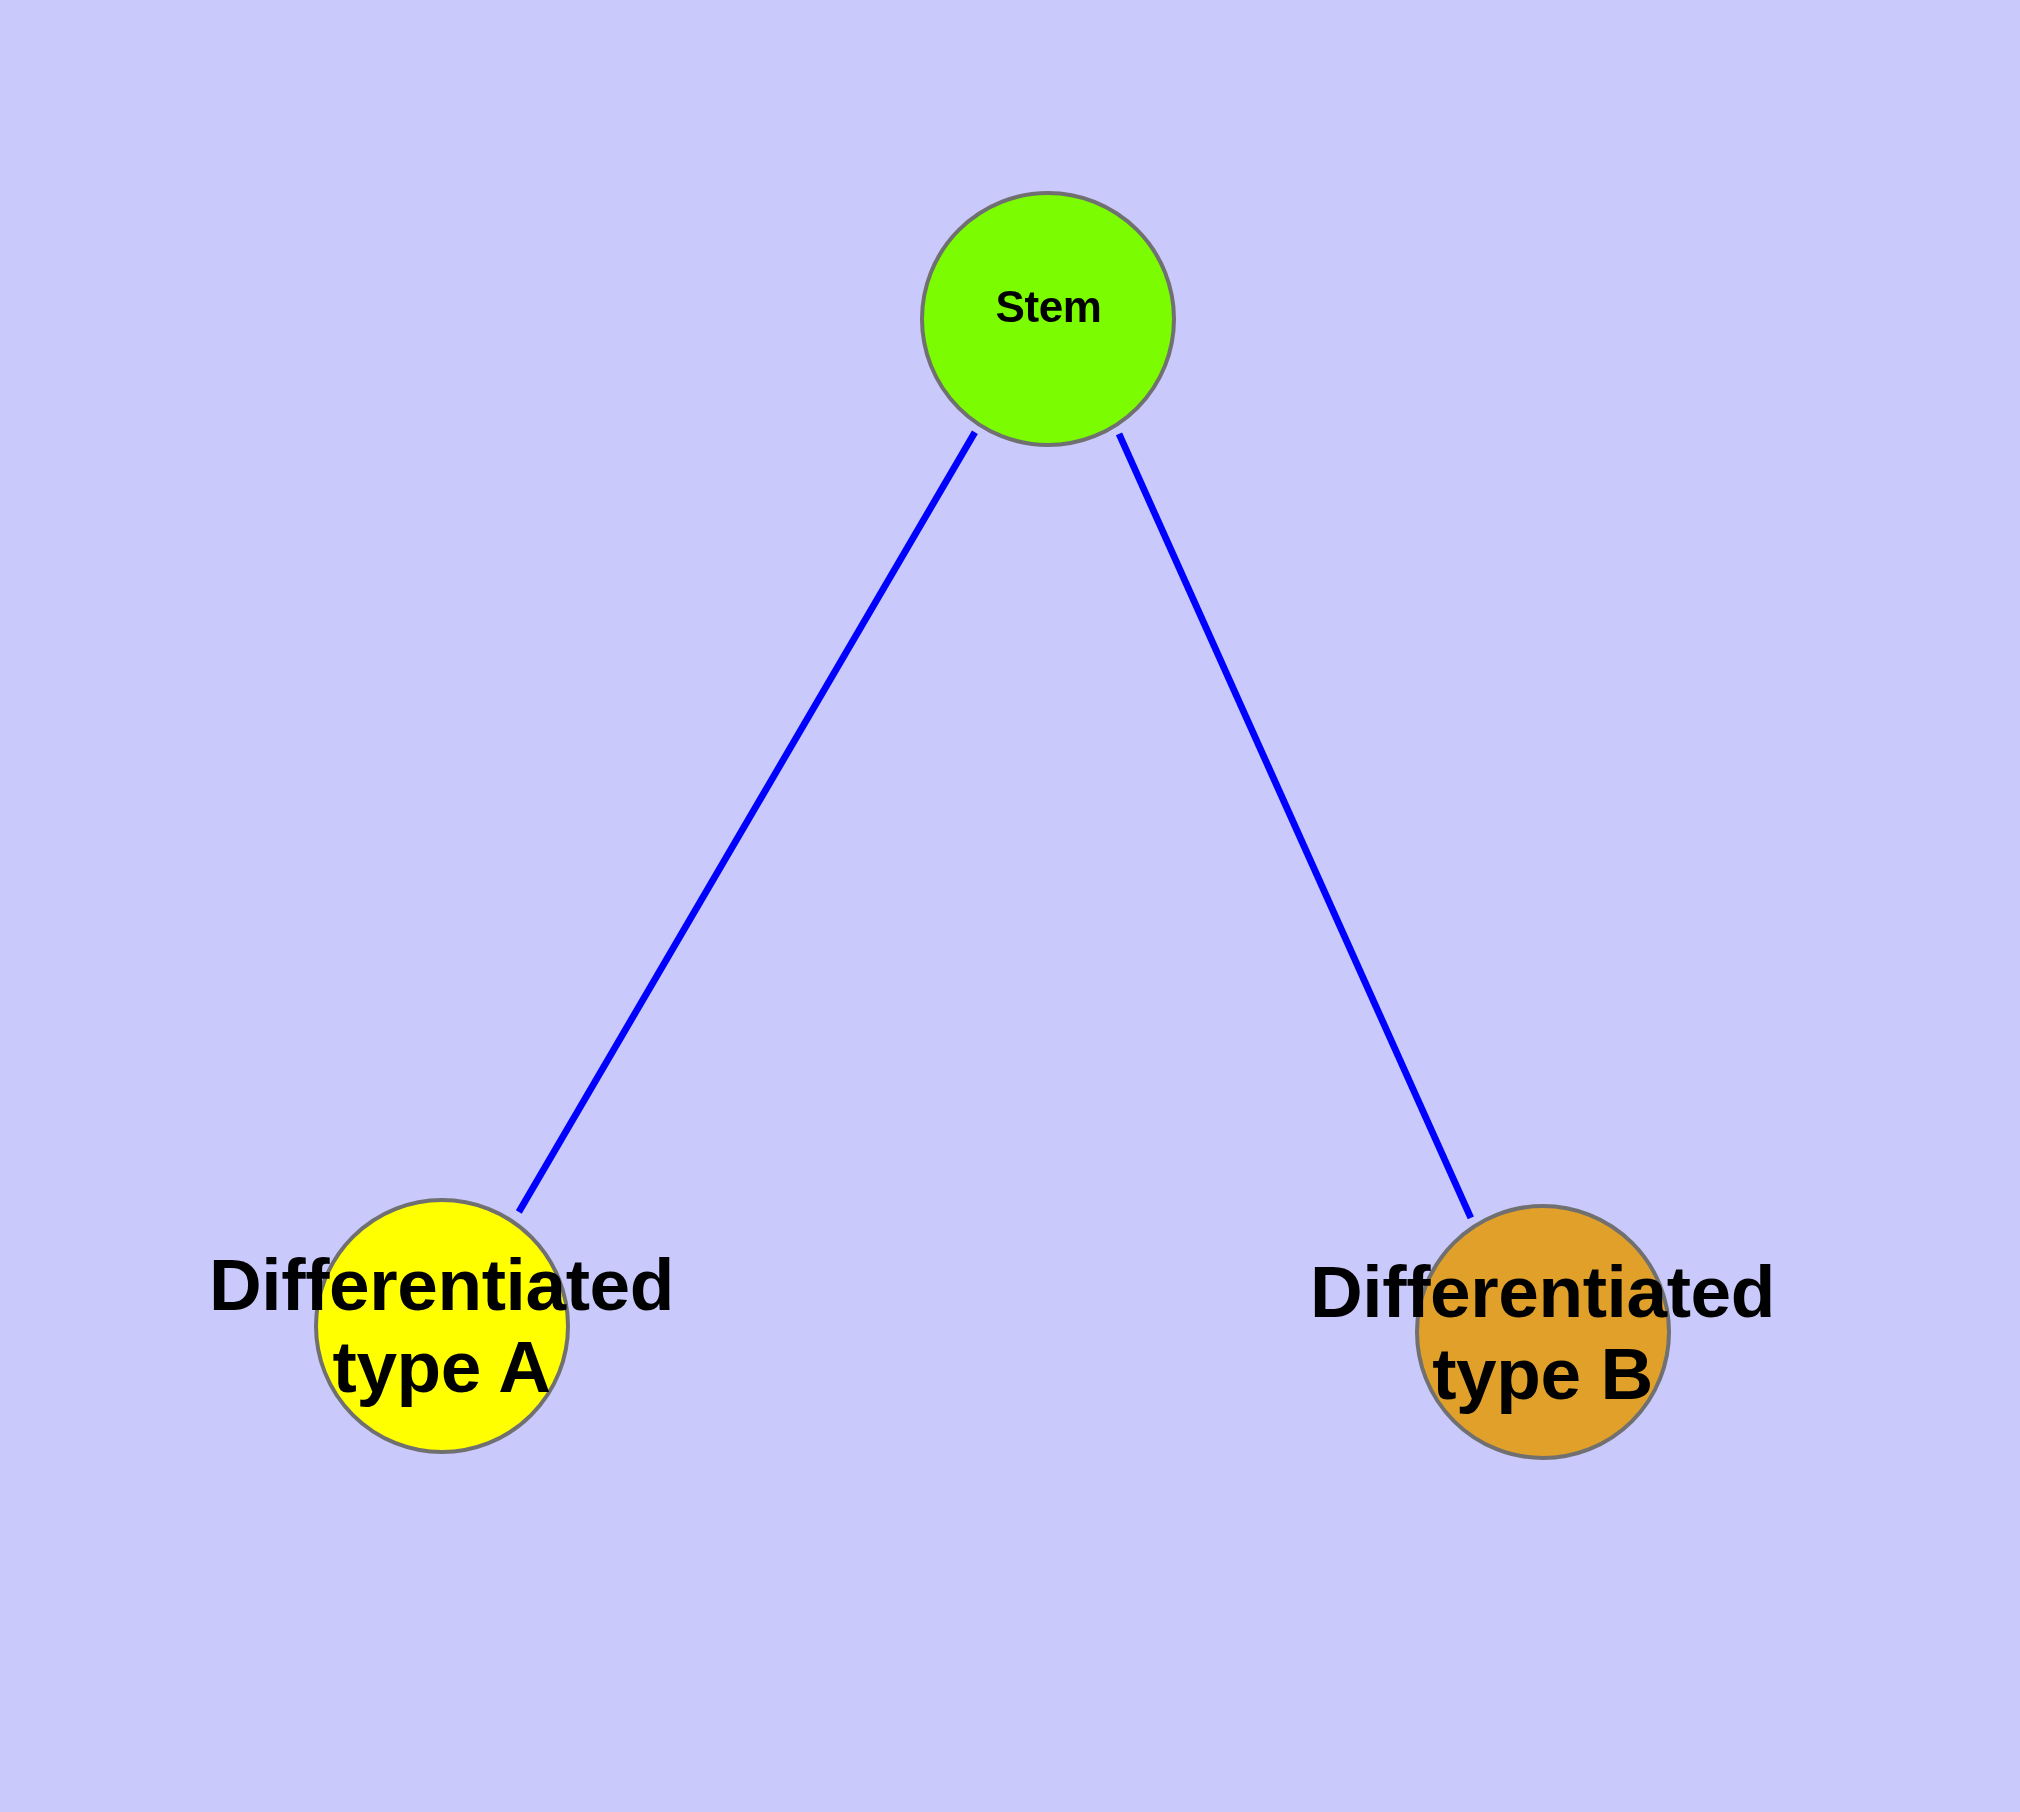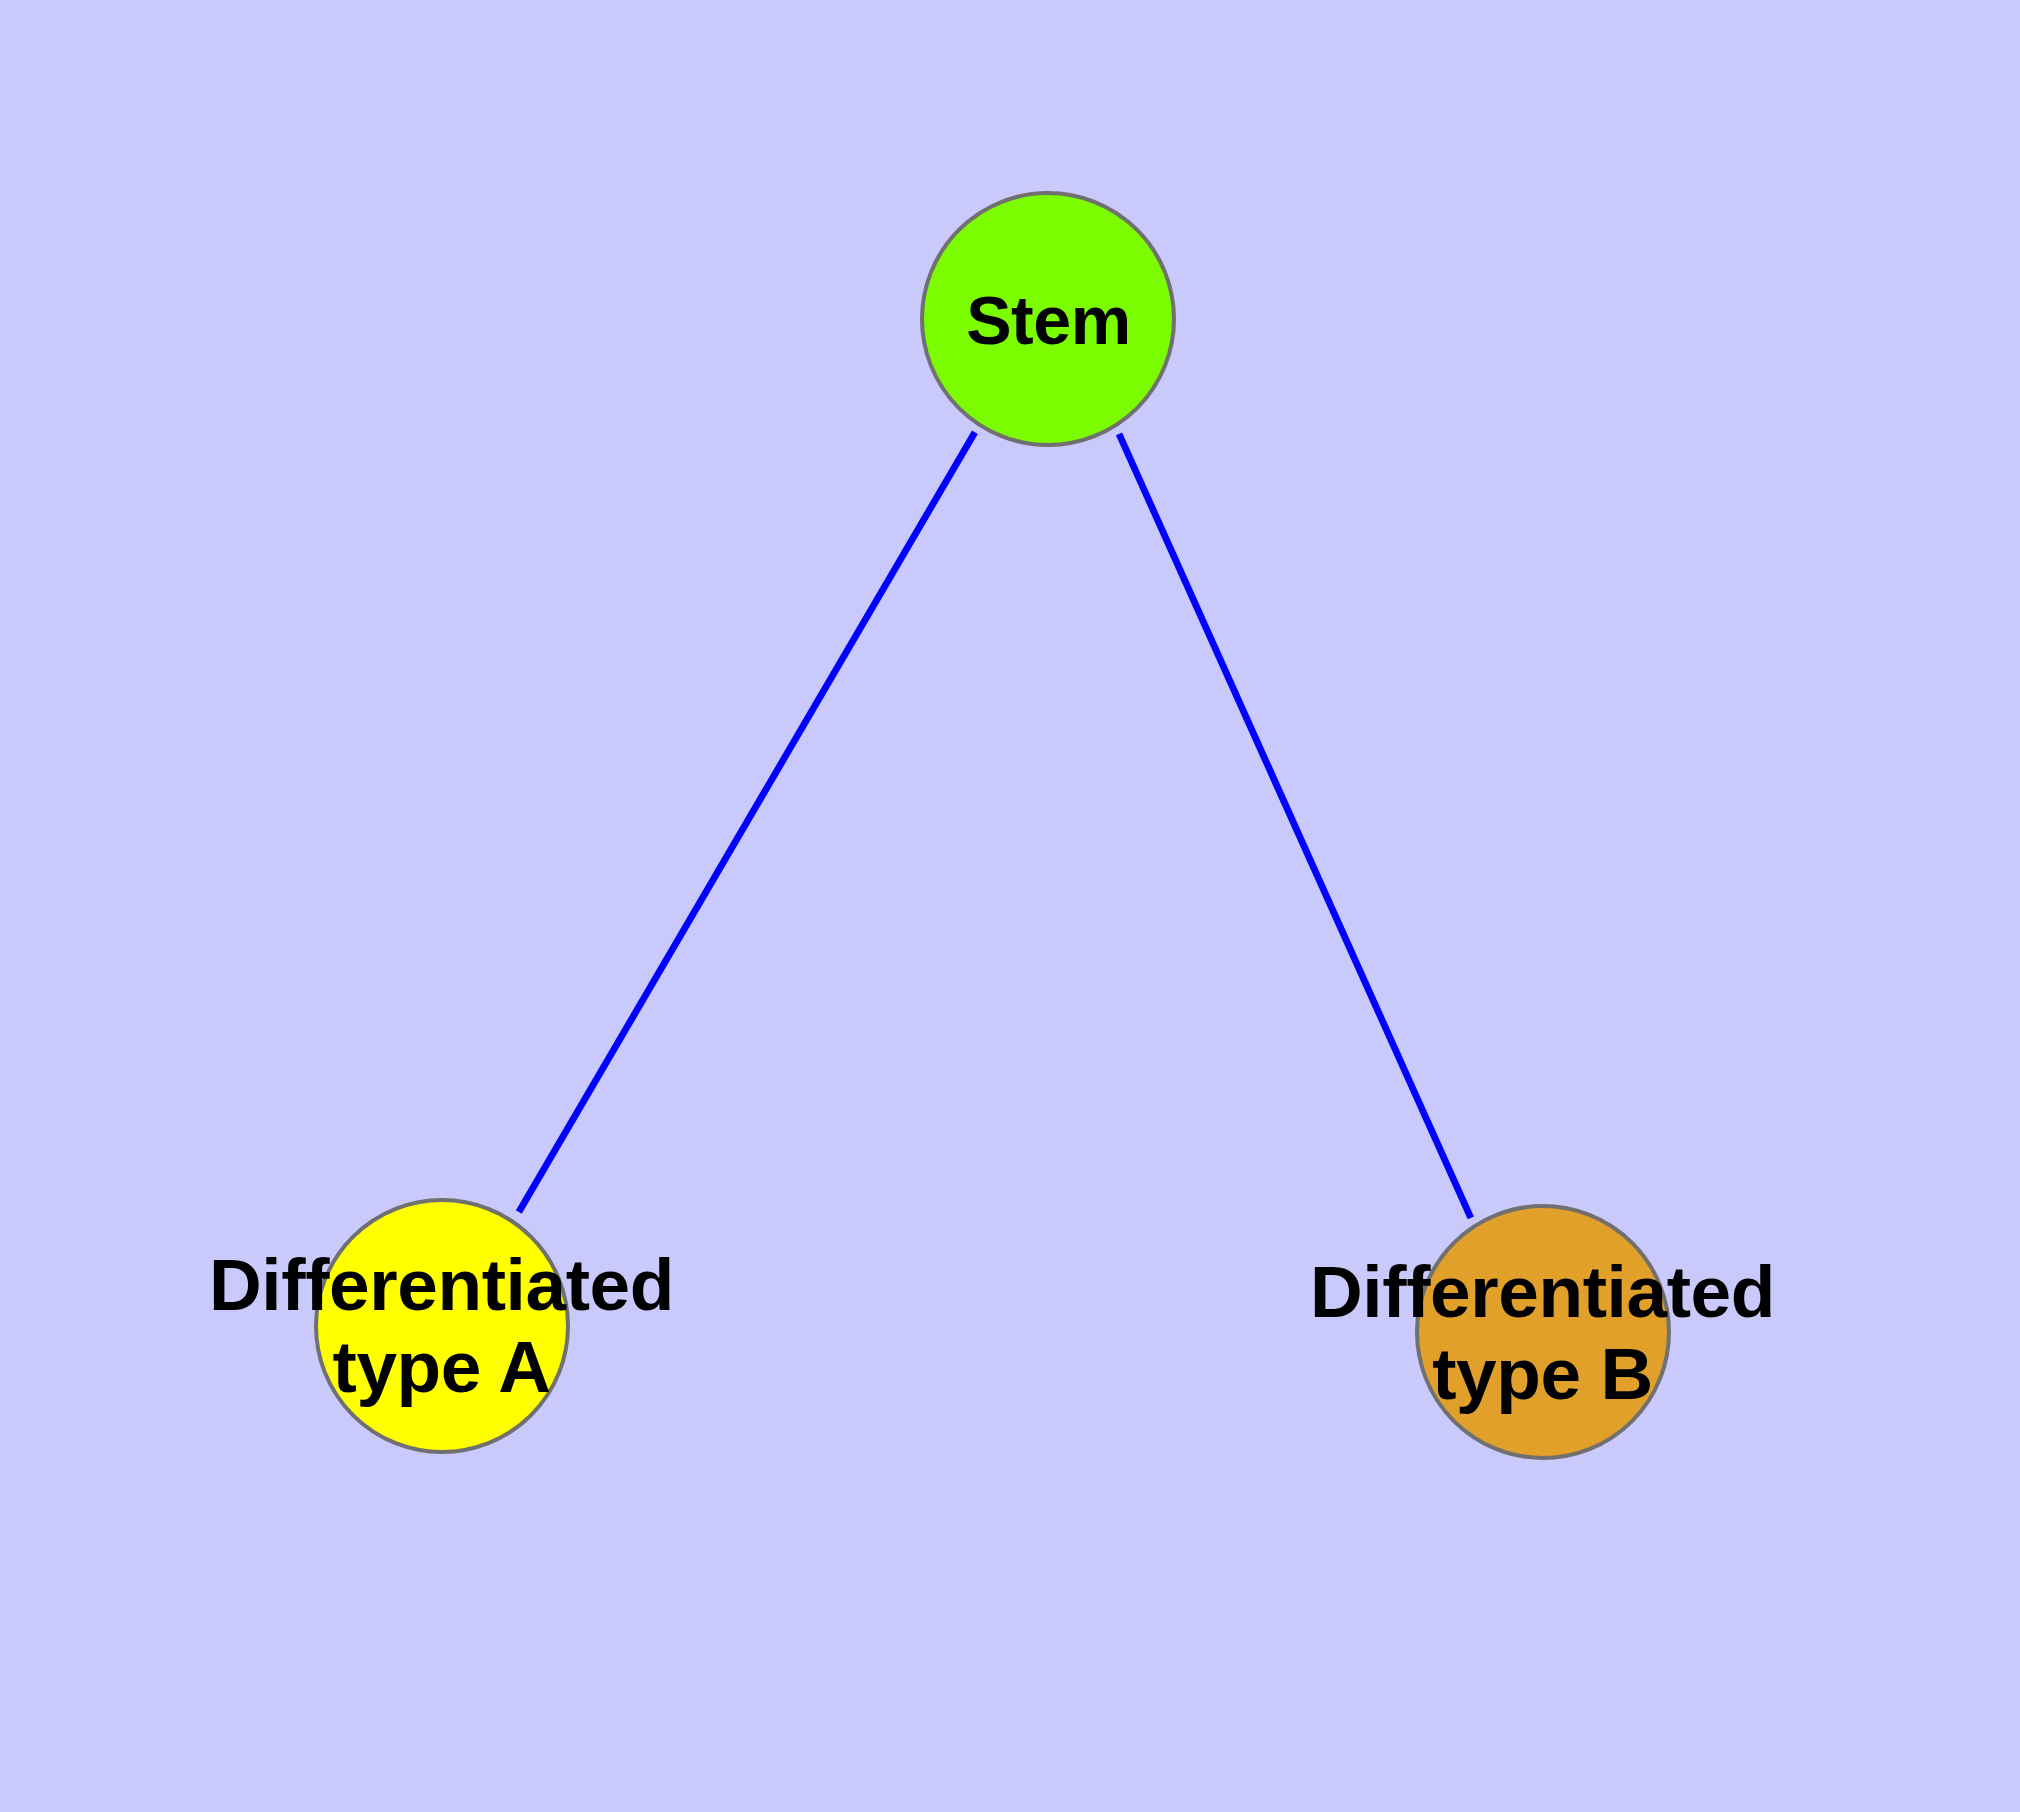--- a/index.html
+++ b/index.html
@@ -38,21 +38,21 @@
     z-index: 3;
     color: #000000;
     font-weight: bold;
     text-align: center;
     line-height: 1.12;
     white-space: pre;
     letter-spacing: -0.4px;
     pointer-events: none;
   }
   #label-stem {
-    font-size: 68px;
+    font-size: 44px;
   }
   #label-type-a, #label-type-b {
     font-size: 73px;
   }
 </style>
 </head>
 <body>
 
 <div id="graph-canvas" style="width: 2021px; height: 1812px; background: rgb(201, 201, 251);">
 

